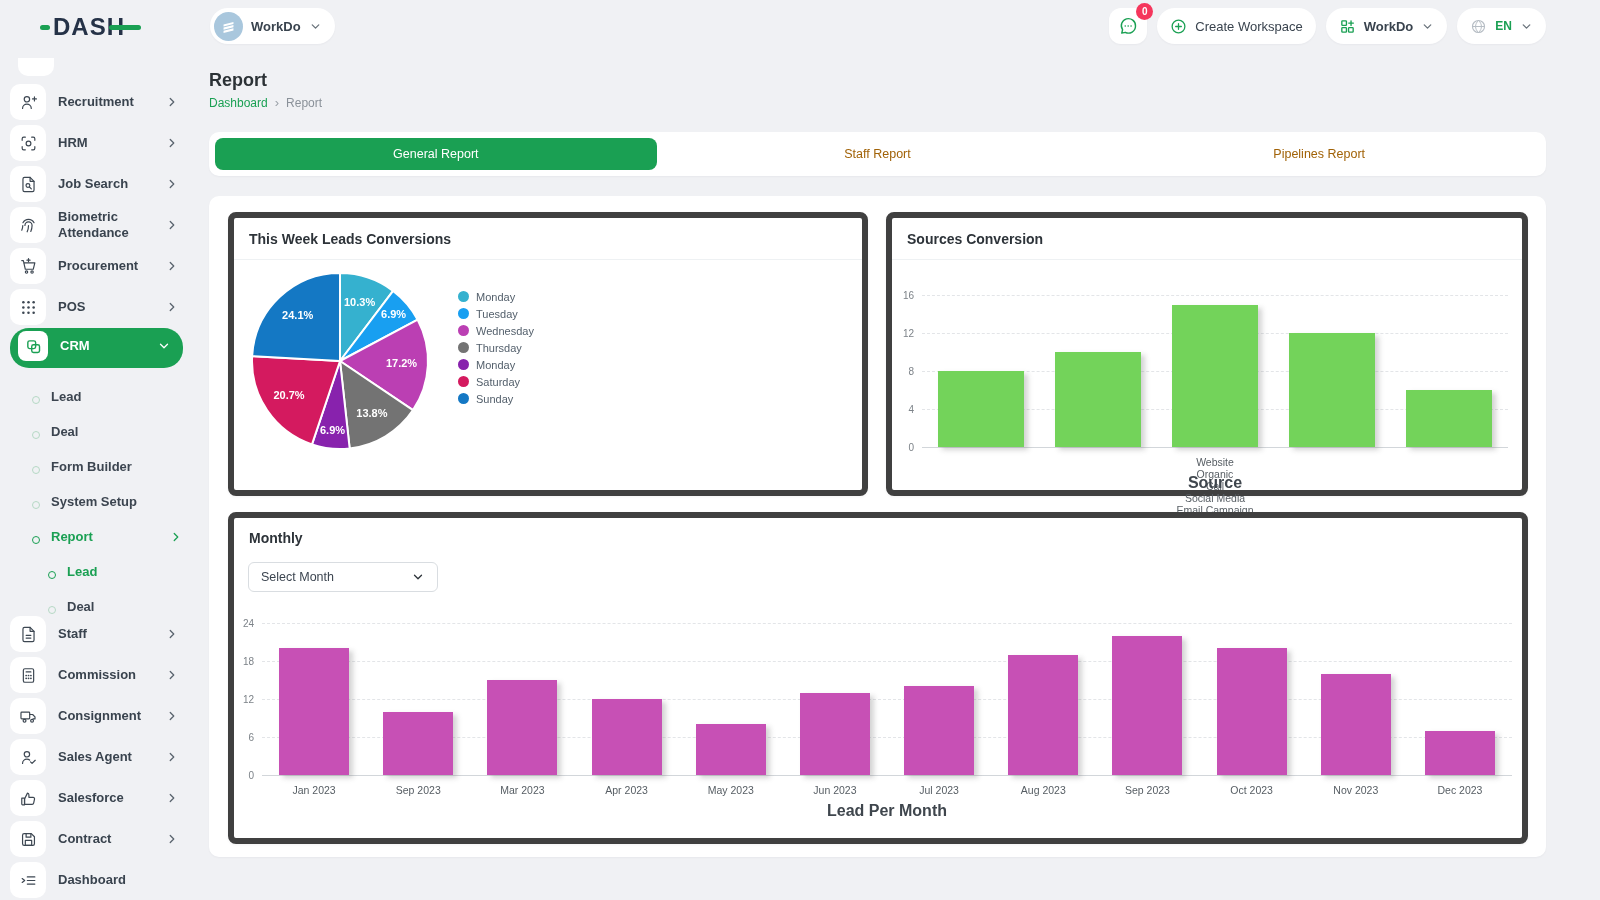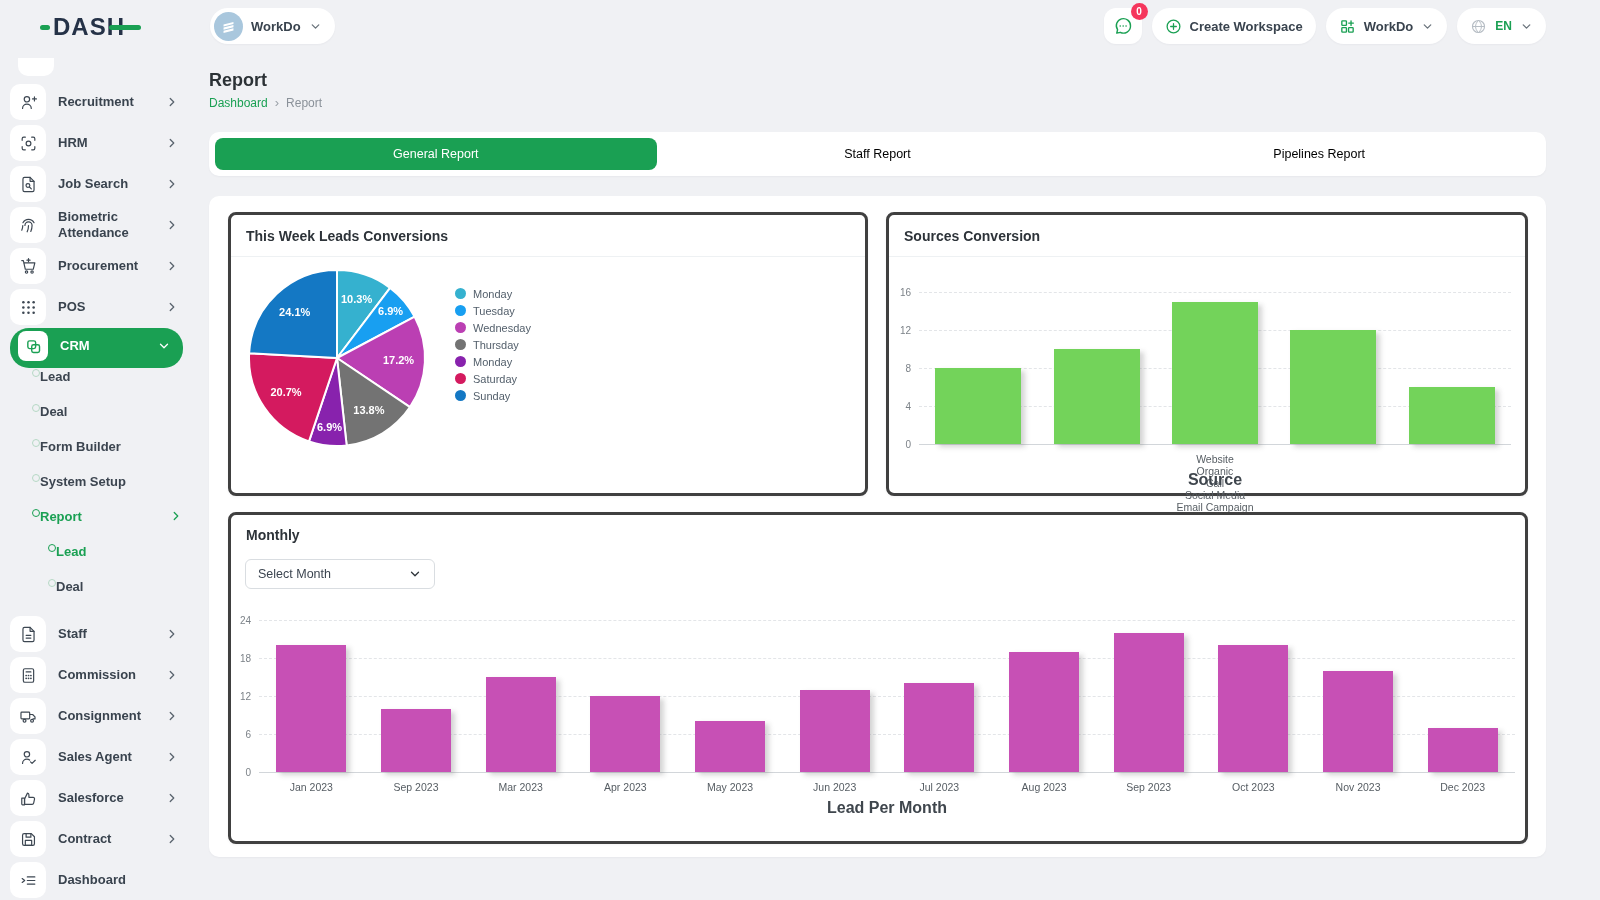--- a/index.html
+++ b/index.html
@@ -35,42 +35,42 @@
   
   .sidebar { position:absolute; top:56px; left:0; width:193px; bottom:0; padding:2px 10px 0 10px; overflow:hidden; }
   .stub-tile { width:36px; height:18px; background:#fff; border-radius:0 0 10px 10px; margin:0 0 6px 8px; }
   .side-item { display:flex; align-items:center; gap:12px; min-height:40px; padding:2px 4px 2px 0; margin-bottom:1px; cursor:pointer; border-radius:19px; }
   .icon-tile { flex:0 0 36px; width:36px; height:36px; background:#fff; border-radius:10px; display:flex; align-items:center; justify-content:center; }
   .side-label { font-size:13px; font-weight:600; color:#39434e; flex:1; line-height:1.25; }
   .side-chev { flex:0 0 14px; }
   .side-item.active { background:#1aa053; padding:2px 12px 6px 4px; }
   .side-item.active .icon-tile { width:30px; height:30px; flex-basis:30px; border-radius:8px; margin-left:4px; }
   .side-item.active .side-label { color:#fff; }
-  .side-sub { display:flex; align-items:flex-start; height:35px; padding-left:22px; cursor:pointer; }
+  .side-sub { display:flex; align-items:flex-end; gap:11px; height:35px; padding-left:22px; cursor:pointer; }
   .side-sub.lvl2 { padding-left:38px; }
   .bullet { width:8px; height:8px; border-radius:50%; border:1.5px solid #b6d9c5; background:transparent; }
   .side-sub .sub-label { font-size:13px; font-weight:600; color:#3c4550; flex:1; }
   .side-sub.active .sub-label { color:#1aa053; }
   .side-sub.active .bullet { border-color:#1aa053; }
 
   
   .page-title { position:absolute; left:209px; top:70px; font-size:18px; font-weight:700; color:#2c3236; }
   .breadcrumb { position:absolute; left:209px; top:95px; font-size:12px; display:flex; align-items:center; gap:7px; }
   .bc-link { color:#1aa053; cursor:pointer; }
   .bc-sep { color:#9aa1a8; font-size:13px; }
   .bc-current { color:#8a9199; }
 
   
   .tabs-card { position:absolute; left:209px; top:132px; width:1337px; height:44px; background:#fff; border-radius:10px; box-shadow:0 1px 2px rgba(25,35,45,.04); display:flex; padding:6px; }
-  .tab { flex:1; display:flex; align-items:center; justify-content:center; font-size:12.5px; color:#000000; border-radius:8px; cursor:pointer; font-weight:400; }
+  .tab { flex:1; display:flex; align-items:center; justify-content:center; font-size:12.5px; color:#a16207; border-radius:8px; cursor:pointer; font-weight:400; }
   .tab.active { background:#1aa053; color:#fff; }
 
   
   .main-panel { position:absolute; left:209px; top:196px; width:1337px; height:661px; background:#fff; border-radius:10px; box-shadow:0 1px 2px rgba(25,35,45,.04); }
-  .card { position:absolute; background:#fff; border:3px solid #404040; border-radius:8px; box-shadow:0 1px 3px rgba(30,40,50,.05); }
+  .card { position:absolute; background:#fff; border:6px solid #404040; border-radius:8px; box-shadow:0 1px 3px rgba(30,40,50,.05); }
   .card-head { height:42px; border-bottom:1px solid #eef1f3; display:flex; align-items:center; padding:0 15px; }
   .card-title { font-size:14px; font-weight:700; color:#2d3339; }
   .card-body { position:relative; }
   #card-week { left:19px; top:16px; width:640px; height:284px; }
   #card-sources { left:677px; top:16px; width:642px; height:284px; }
   #card-monthly { left:19px; top:316px; width:1300px; height:332px; }
 
   
   .pie-svg { position:absolute; left:6px; top:1px; }
   .legend { position:absolute; left:224px; top:28px; }
@@ -123,21 +123,21 @@
           <circle cx="15.7" cy="12" r="1" fill="#1aa053"></circle>
       </svg>
       <span class="badge">0</span>
     </div>
 
     <div class="pill">
       <svg width="17" height="17" viewBox="0 0 24 24">
         <circle cx="12" cy="12" r="9" fill="none" stroke="#1aa053" stroke-width="1.8"></circle>
         <path d="M12 8v8M8 12h8" stroke="#1aa053" stroke-width="1.8" stroke-linecap="round"></path>
       </svg>
-      <span class="pill-label" style="font-weight:700;">Create Workspace</span>
+      <span class="pill-label" style="font-weight:400;">Create Workspace</span>
     </div>
 
     <div class="pill">
       <svg width="17" height="17" viewBox="0 0 24 24">
         <rect x="4" y="4" width="6.5" height="6.5" rx="1" fill="none" stroke="#1aa053" stroke-width="1.9"></rect>
         <rect x="4" y="13.5" width="6.5" height="6.5" rx="1" fill="none" stroke="#1aa053" stroke-width="1.9"></rect>
         <rect x="13.5" y="13.5" width="6.5" height="6.5" rx="1" fill="none" stroke="#1aa053" stroke-width="1.9"></rect>
         <path d="M17 4v6.5M13.7 7.2h6.6" stroke="#1aa053" stroke-width="1.9" stroke-linecap="round"></path>
       </svg>
       <span class="pill-label">WorkDo</span>

